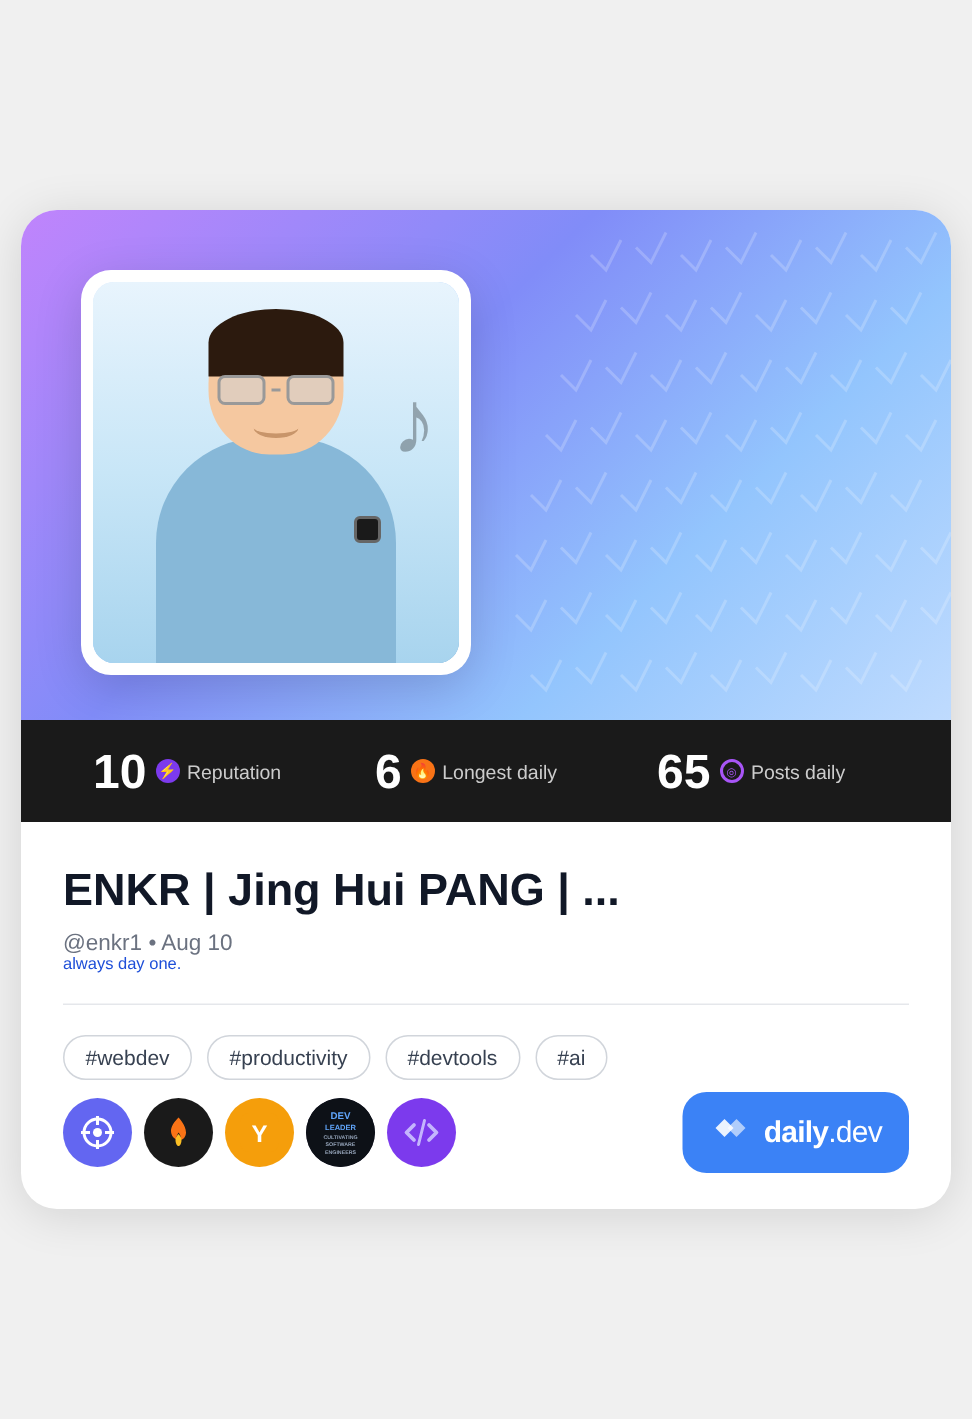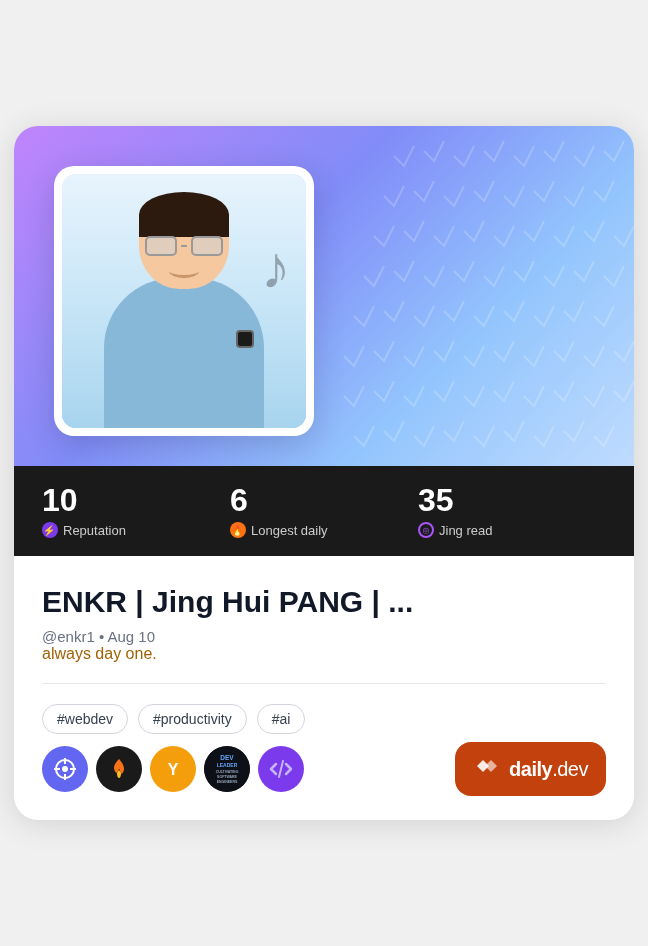--- a/index.html
+++ b/index.html
@@ -49,22 +49,23 @@
       background: #1a1a1a;
       margin: 0;
       padding: 18px 28px;
       display: flex;
       align-items: center;
       gap: 0;
     }
     .stat-item {
       flex: 1;
       display: flex;
-      flex-direction: column;
+      flex-direction: row;
       gap: 6px;
+      margin-left: 20px;
     }
     .stat-value {
       color: #ffffff;
       font-size: 32px;
       font-weight: 700;
       line-height: 1;
     }
     .stat-label {
       display: flex;
       align-items: center;
@@ -98,22 +99,22 @@
       font-weight: 700;
       color: #111827;
       line-height: 1.2;
       margin-bottom: 8px;
     }
     .profile-meta {
       font-size: 15px;
       color: #6b7280;
     }
     .profile-bio {
-      font-size: 16px;
-      color: #a16207;
+      font-size: 11px;
+      color: #1d4ed8;
       margin-bottom: 20px;
     }
     .divider {
       height: 1px;
       background: #e5e7eb;
       margin-bottom: 20px;
     }
     .tags {
       display: flex;
       flex-wrap: wrap;
@@ -148,21 +149,21 @@
       justify-content: center;
       font-size: 20px;
       overflow: hidden;
     }
     .badge-crosshair { background: #6366f1; color: #fff; }
     .badge-flame2 { background: #1a1a1a; color: #f97316; }
     .badge-y { background: #f59e0b; color: #fff; }
     .badge-dev { background: #1a1a2e; color: #60a5fa; font-size: 7px; text-align: center; line-height: 1.2; font-weight: 700; }
     .badge-code { background: #7c3aed; color: #c4b5fd; }
     .brand-logo {
-      background: #c2410c;
+      background: #3b82f6;
       border-radius: 16px;
       padding: 10px 18px;
       display: flex;
       align-items: center;
       gap: 8px;
     }
     .brand-icon {
       color: #fff;
       font-size: 22px;
     }
@@ -312,42 +313,43 @@
       </div>
     </div>
     <div class="stat-item">
       <span class="stat-value">6</span>
       <div class="stat-label">
         <div class="stat-icon icon-flame">🔥</div>
         <span>Longest daily</span>
       </div>
     </div>
     <div class="stat-item">
-      <span class="stat-value">35</span>
+      <span class="stat-value">65</span>
       <div class="stat-label">
         <div class="stat-icon icon-ring">◎</div>
-        <span>Jing read</span>
+        <span>Posts daily</span>
       </div>
     </div>
   </div>
 
   <div class="content">
     <h1 class="profile-name">ENKR | Jing Hui PANG | ...</h1>
     <p class="profile-meta">
       <span>@enkr1</span>
       <span> • </span>
       <span>Aug 10</span>
     </p>
     <p class="profile-bio">always day one.</p>
 
     <div class="divider"></div>
 
     <div class="tags">
       <span class="tag">#webdev</span>
       <span class="tag">#productivity</span>
+      <span class="tag">#devtools</span>
       <span class="tag">#ai</span>
     </div>
 
     <div class="footer">
       <div class="badges">
 
         <div class="badge badge-crosshair">
           <svg width="26" height="26" viewBox="0 0 26 26" fill="none" xmlns="http://www.w3.org/2000/svg">
             <circle cx="13" cy="13" r="9" stroke="white" stroke-width="2" fill="none"></circle>
             <circle cx="13" cy="13" r="3" fill="white"></circle>

